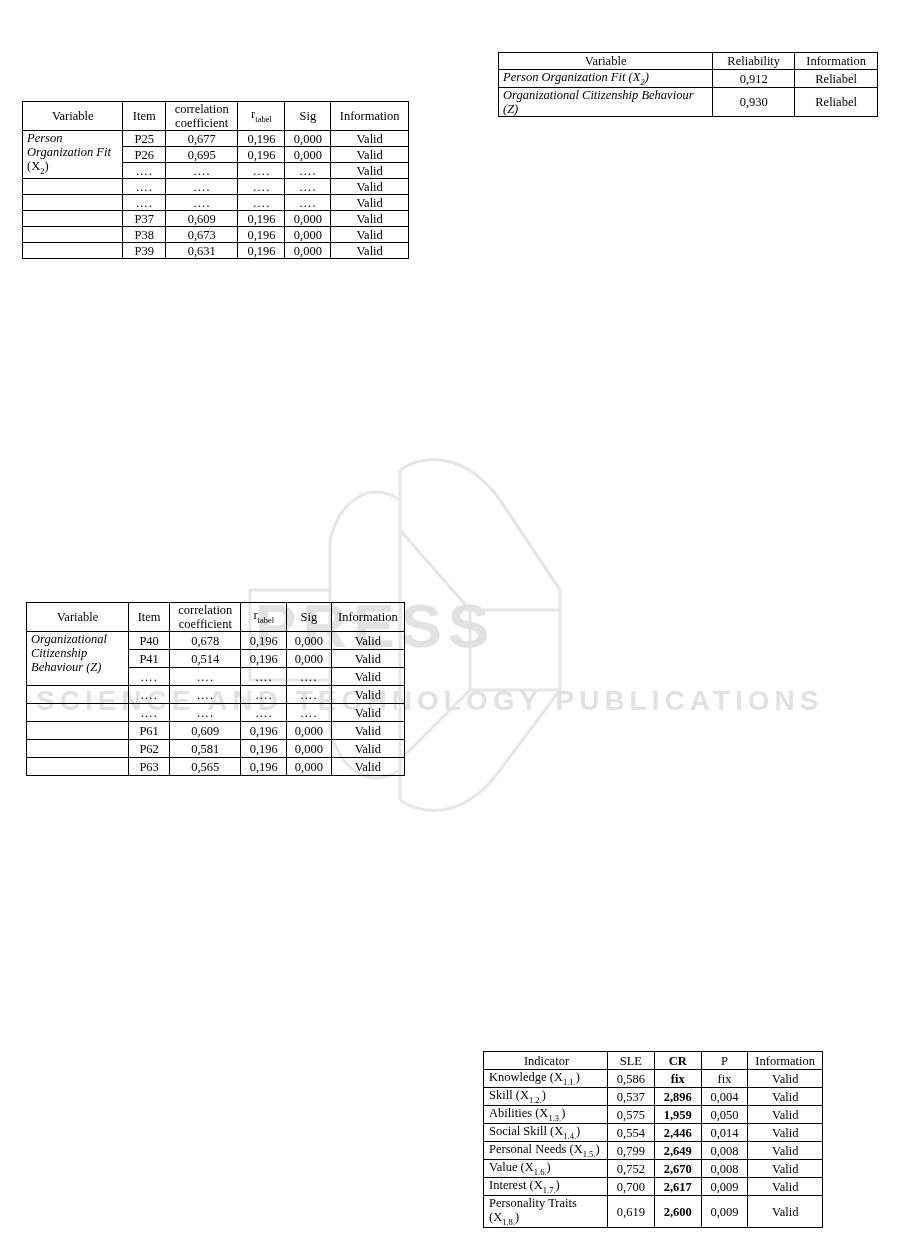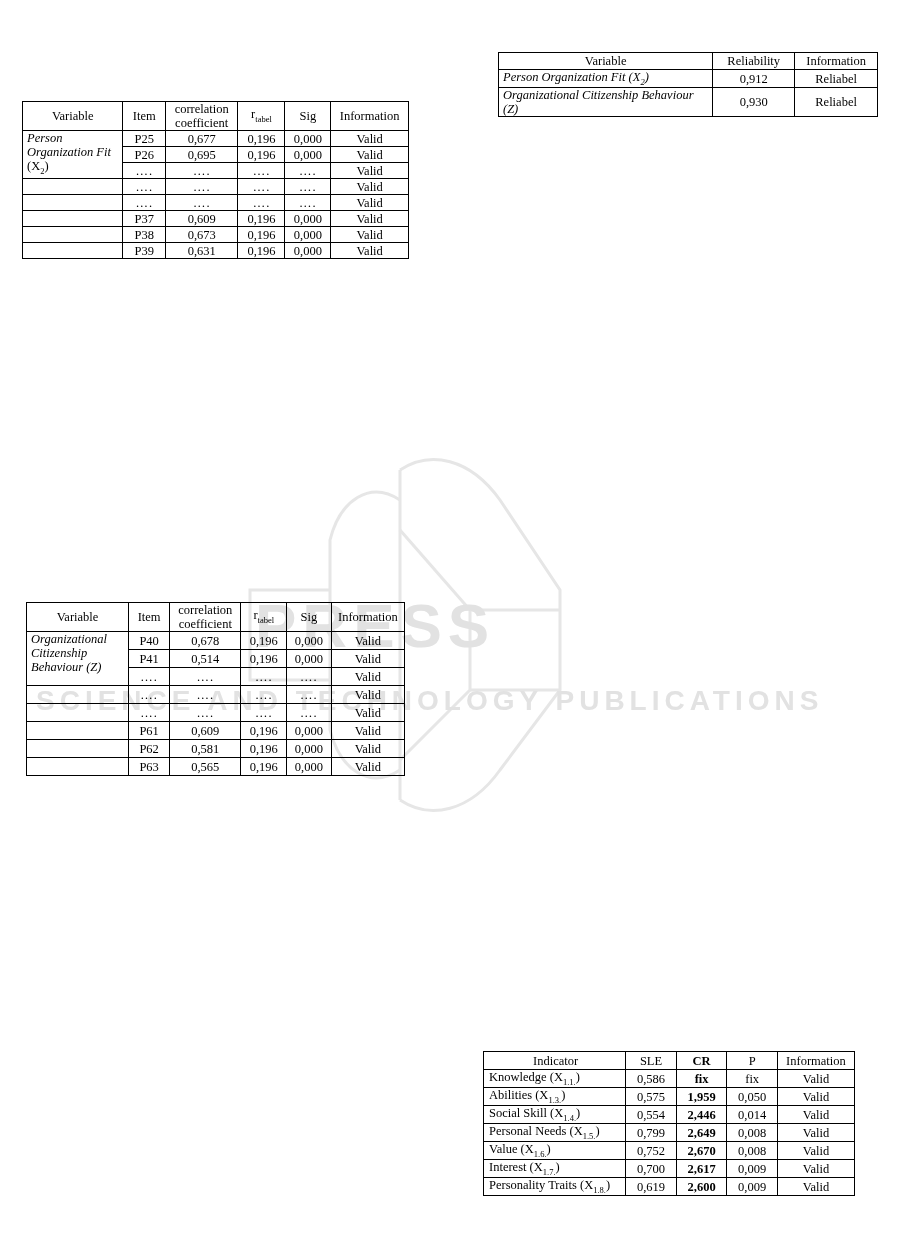--- a/index.html
+++ b/index.html
@@ -115,21 +115,21 @@
   #table-validity-z .c-corr { width: 73px; }
   #table-validity-z .c-rtab { width: 48px; }
   #table-validity-z .c-sig { width: 46px; }
   #table-validity-z .c-info { width: 72px; }
   #table-validity-z .lastrow td { font-weight: normal; }
 
   
   #table-indicators {
     left: 483px;
     top: 1051px;
-    width: 372px;
+    width: 340px;
     font-size: 12.5px;
   }
   #table-indicators td, #table-indicators th { height: 17px; }
   #table-indicators .c-ind { width: 155px; }
   #table-indicators .c-sle { width: 48px; }
   #table-indicators .c-cr { width: 48px; font-weight: bold; }
   #table-indicators .c-p { width: 48px; }
   #table-indicators .c-info { width: 73px; }
   #table-indicators .c-ind { text-align: left; padding-left: 5px; }
 </style>
@@ -348,20 +348,27 @@
   </thead>
   <tbody>
     <tr>
       <td class="c-ind"><span>Knowledge  (X</span><sub>1.1.</sub><span>)</span></td>
       <td class="c-sle">0,586</td>
       <td class="c-cr">fix</td>
       <td class="c-p">fix</td>
       <td class="c-info">Valid</td>
     </tr>
     <tr>
+      <td class="c-ind"><span>Skill  (X</span><sub>1.2.</sub><span>)</span></td>
+      <td class="c-sle">0,537</td>
+      <td class="c-cr">2,896</td>
+      <td class="c-p">0,004</td>
+      <td class="c-info">Valid</td>
+    </tr>
+    <tr>
       <td class="c-ind"><span>Abilities  (X</span><sub>1.3.</sub><span>)</span></td>
       <td class="c-sle">0,575</td>
       <td class="c-cr">1,959</td>
       <td class="c-p">0,050</td>
       <td class="c-info">Valid</td>
     </tr>
     <tr>
       <td class="c-ind"><span>Social Skill  (X</span><sub>1.4.</sub><span>)</span></td>
       <td class="c-sle">0,554</td>
       <td class="c-cr">2,446</td>

